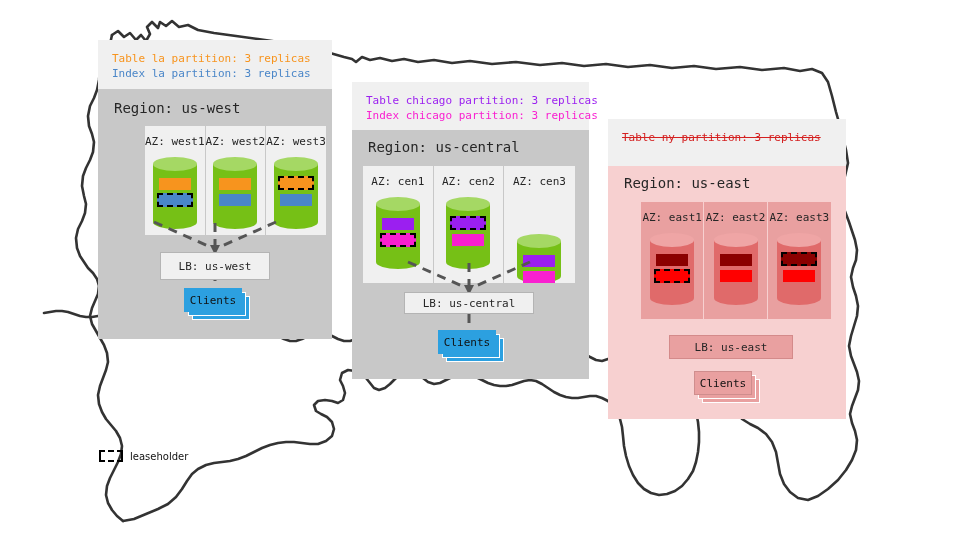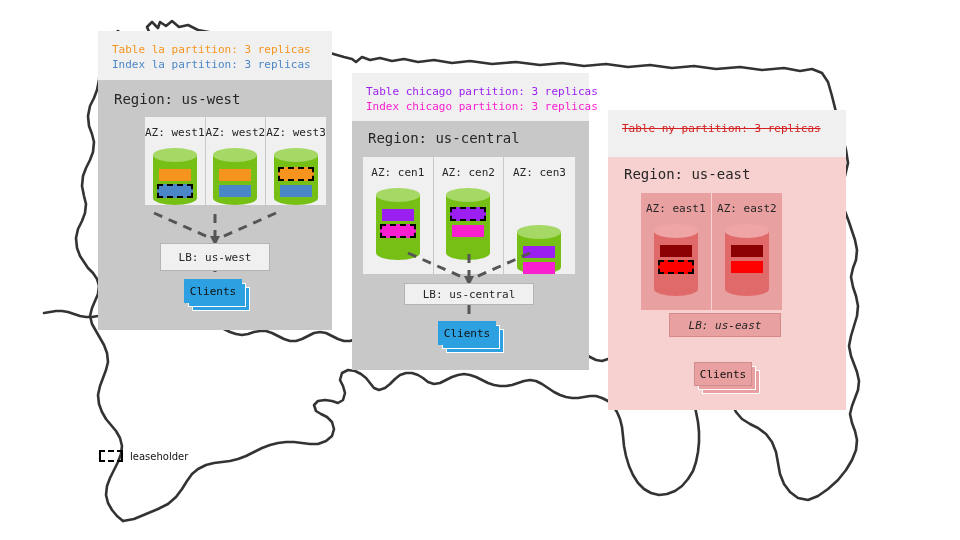--- a/index.html
+++ b/index.html
@@ -5,21 +5,21 @@
 <style>
   html,body{margin:0;padding:0;background:#ffffff;}
   body{width:960px;height:540px;position:relative;overflow:hidden;
        font-family:"DejaVu Sans Mono","Liberation Mono",monospace;}
   #stage{position:absolute;left:0;top:0;width:960px;height:540px;}
 
   
   #usmap{position:absolute;left:0;top:0;width:960px;height:540px;z-index:1;}
 
   
-  .region-group{position:absolute;z-index:2;}
+  .region-group{position:absolute;z-index:2;margin-top:9px;}
 
   .partition-header{
     position:absolute;left:0;top:0;
     background:#f0f0f0;
     box-sizing:border-box;
     padding:11px 14px 9px 14px;
   }
   .partition-line{
     font-size:11px;line-height:15px;letter-spacing:0px;white-space:nowrap;
   }
@@ -177,21 +177,21 @@
 
     <div class="partition-header" style="width:234px;height:49px;">
       <div class="partition-line" style="color:#f7941e;">Table la partition: 3 replicas</div>
       <div class="partition-line" style="color:#4a86c8;">Index la partition: 3 replicas</div>
     </div>
 
     <div class="region-panel" style="top:49px;width:234px;height:250px;"></div>
 
     <div class="region-title" style="top:60px;">Region: us-west</div>
 
-    <div class="az-row" style="left:11px;top:86px;width:212px;height:88px;padding-left:36px;">
+    <div class="az-row" style="left:11px;top:86px;width:212px;height:109px;padding-left:36px;">
       <div class="az-box" style="width:70.6px;">
         <div class="az-label">AZ: west1</div>
         <div class="cyl" style="width:44px;height:72px;">
           <div class="cyl-bot"></div>
           <div class="cyl-body"></div>
           <div class="cyl-top"></div>
           <div class="band" style="top:21px;width:32px;height:12px;background:#f7941e;"></div>
           <div class="band lease" style="top:36px;width:36px;height:14px;background:#4a86c8;"></div>
         </div>
       </div>
@@ -331,23 +331,33 @@
       <div class="az-box" style="width:70.6px;">
         <div class="az-label">AZ: east2</div>
         <div class="cyl dead" style="width:44px;height:72px;">
           <div class="cyl-bot"></div>
           <div class="cyl-body"></div>
           <div class="cyl-top"></div>
           <div class="band" style="top:21px;width:32px;height:12px;background:#8b0000;"></div>
           <div class="band" style="top:37px;width:32px;height:12px;background:#ff0000;"></div>
         </div>
       </div>
-    </div>
-
-    <div class="lb-box east" style="left:61px;top:203px;width:112px;height:24px;font-style:italic;">
+      <div class="az-box" style="width:70.6px;">
+        <div class="az-label">AZ: east3</div>
+        <div class="cyl dead" style="width:44px;height:72px;">
+          <div class="cyl-bot"></div>
+          <div class="cyl-body"></div>
+          <div class="cyl-top"></div>
+          <div class="band lease" style="top:19px;width:36px;height:14px;background:#8b0000;"></div>
+          <div class="band" style="top:37px;width:32px;height:12px;background:#ff0000;"></div>
+        </div>
+      </div>
+    </div>
+
+    <div class="lb-box east" style="left:61px;top:216px;width:124px;height:24px;">
       <span>LB: us-east</span>
     </div>
 
     <div class="clients-stack east" style="left:86px;top:252px;width:66px;height:34px;">
       <div class="clients-sheet" style="left:8px;top:8px;width:58px;height:24px;"></div>
       <div class="clients-sheet" style="left:4px;top:4px;width:58px;height:24px;"></div>
       <div class="clients-front" style="width:58px;height:24px;">
         <span>Clients</span>
       </div>
     </div>

